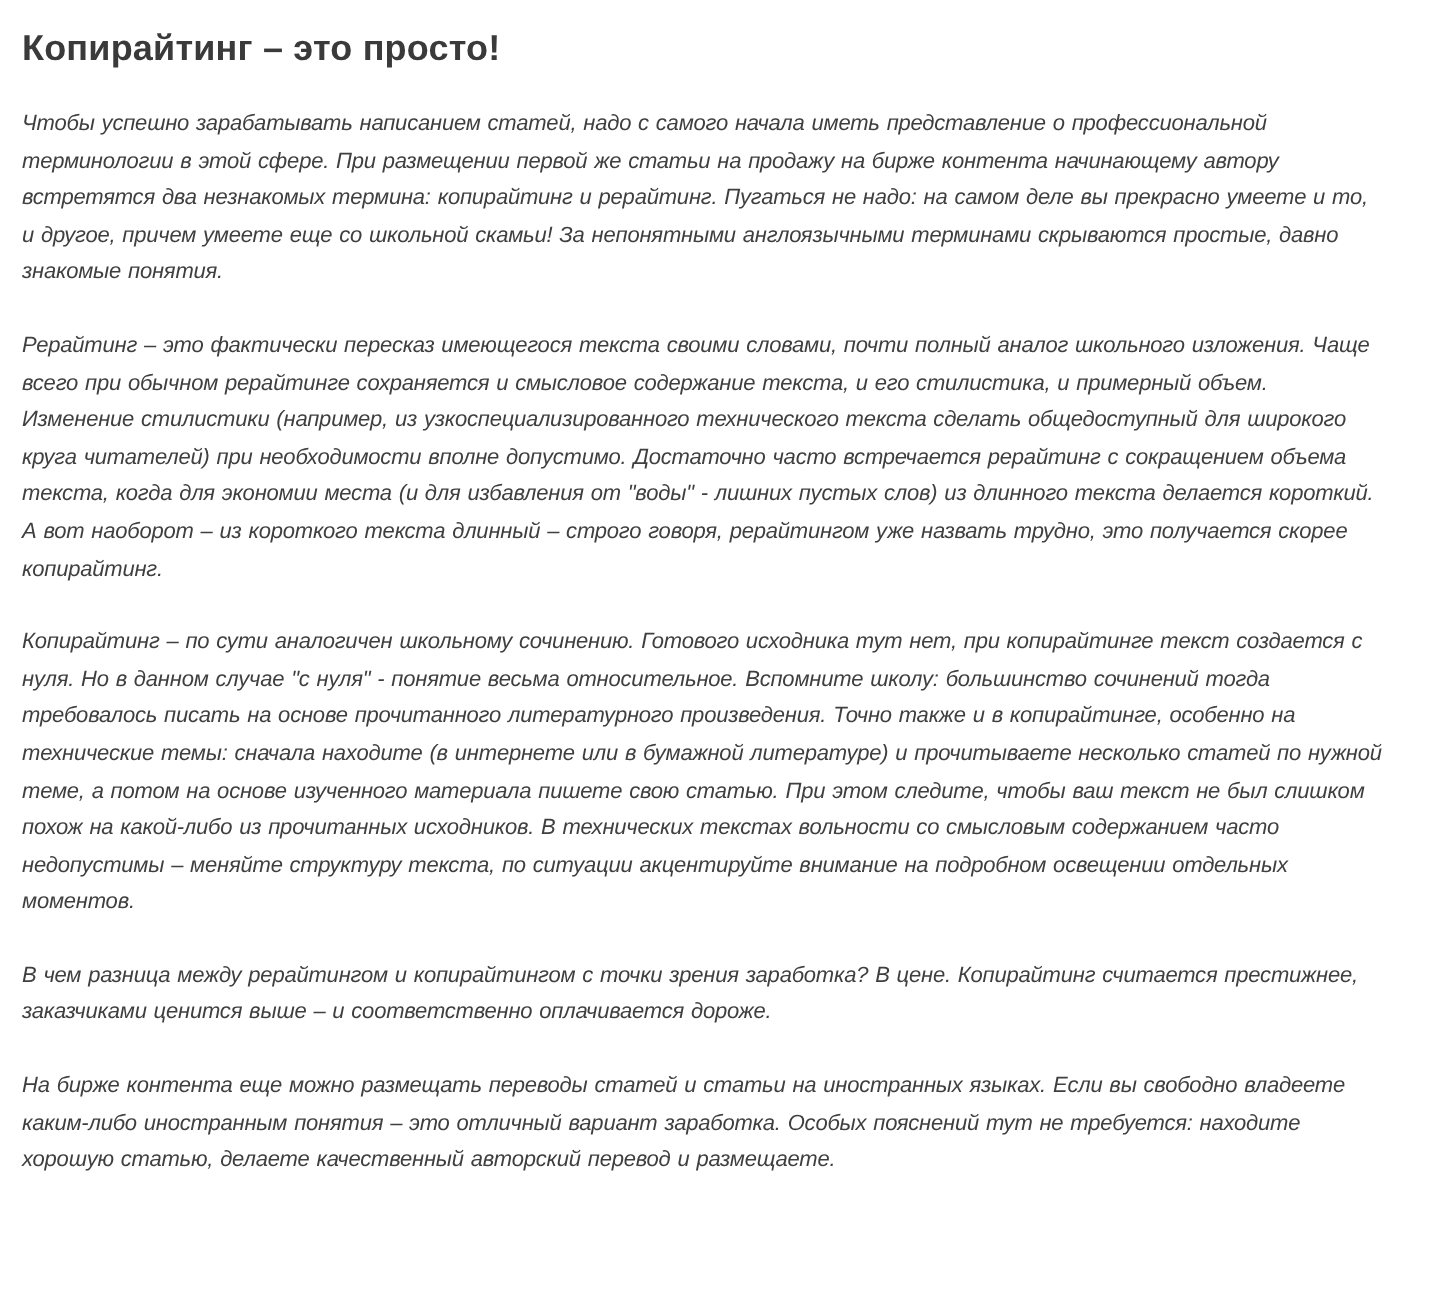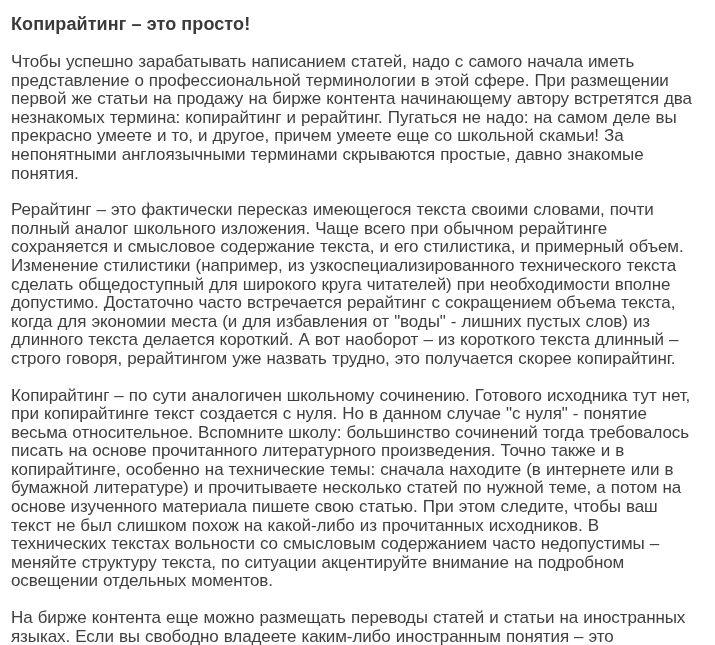--- a/index.html
+++ b/index.html
@@ -22,30 +22,32 @@
   }
   .article h1 {
     font-size: 18px;
     line-height: 22px;
     font-weight: bold;
     margin: 3px 0 0 0;
     color: #3a3a3a;
     letter-spacing: 0.1px;
   }
   .article p {
-    font-size: 17px;
+    font-size: 11px;
     line-height: 18.6px;
     margin: 18px 4px 0 0;
     letter-spacing: -0.1px;
     word-spacing: 0.5px;
+    font-style: italic;
   }
 </style>
 </head>
 <body>
 
 <main class="article">
   <h1>Копирайтинг – это просто!</h1>
   <p>Чтобы успешно зарабатывать написанием статей, надо с самого начала иметь представление о профессиональной терминологии в этой сфере. При размещении первой же статьи на продажу на бирже контента начинающему автору встретятся два незнакомых термина: копирайтинг и рерайтинг. Пугаться не надо: на самом деле вы прекрасно умеете и то, и другое, причем умеете еще со школьной скамьи! За непонятными англоязычными терминами скрываются простые, давно знакомые понятия.</p>
   <p>Рерайтинг – это фактически пересказ имеющегося текста своими словами, почти полный аналог школьного изложения. Чаще всего при обычном рерайтинге сохраняется и смысловое содержание текста, и его стилистика, и примерный объем. Изменение стилистики (например, из узкоспециализированного технического текста сделать общедоступный для широкого круга читателей) при необходимости вполне допустимо. Достаточно часто встречается рерайтинг с сокращением объема текста, когда для экономии места (и для избавления от "воды" - лишних пустых слов) из длинного текста делается короткий. А вот наоборот – из короткого текста длинный – строго говоря, рерайтингом уже назвать трудно, это получается скорее копирайтинг.</p>
   <p>Копирайтинг – по сути аналогичен школьному сочинению. Готового исходника тут нет, при копирайтинге текст создается с нуля. Но в данном случае "с нуля" - понятие весьма относительное. Вспомните школу: большинство сочинений тогда требовалось писать на основе прочитанного литературного произведения. Точно также и в копирайтинге, особенно на технические темы: сначала находите (в интернете или в бумажной литературе) и прочитываете несколько статей по нужной теме, а потом на основе изученного материала пишете свою статью. При этом следите, чтобы ваш текст не был слишком похож на какой-либо из прочитанных исходников. В технических текстах вольности со смысловым содержанием часто недопустимы – меняйте структуру текста, по ситуации акцентируйте внимание на подробном освещении отдельных моментов.</p>
+  <p>В чем разница между рерайтингом и копирайтингом с точки зрения заработка? В цене. Копирайтинг считается престижнее, заказчиками ценится выше – и соответственно оплачивается дороже.</p>
   <p>На бирже контента еще можно размещать переводы статей и статьи на иностранных языках. Если вы свободно владеете каким-либо иностранным понятия – это отличный вариант заработка. Особых пояснений тут не требуется: находите хорошую статью, делаете качественный авторский перевод и размещаете.</p>
 
 </main>
 
 </body></html>

